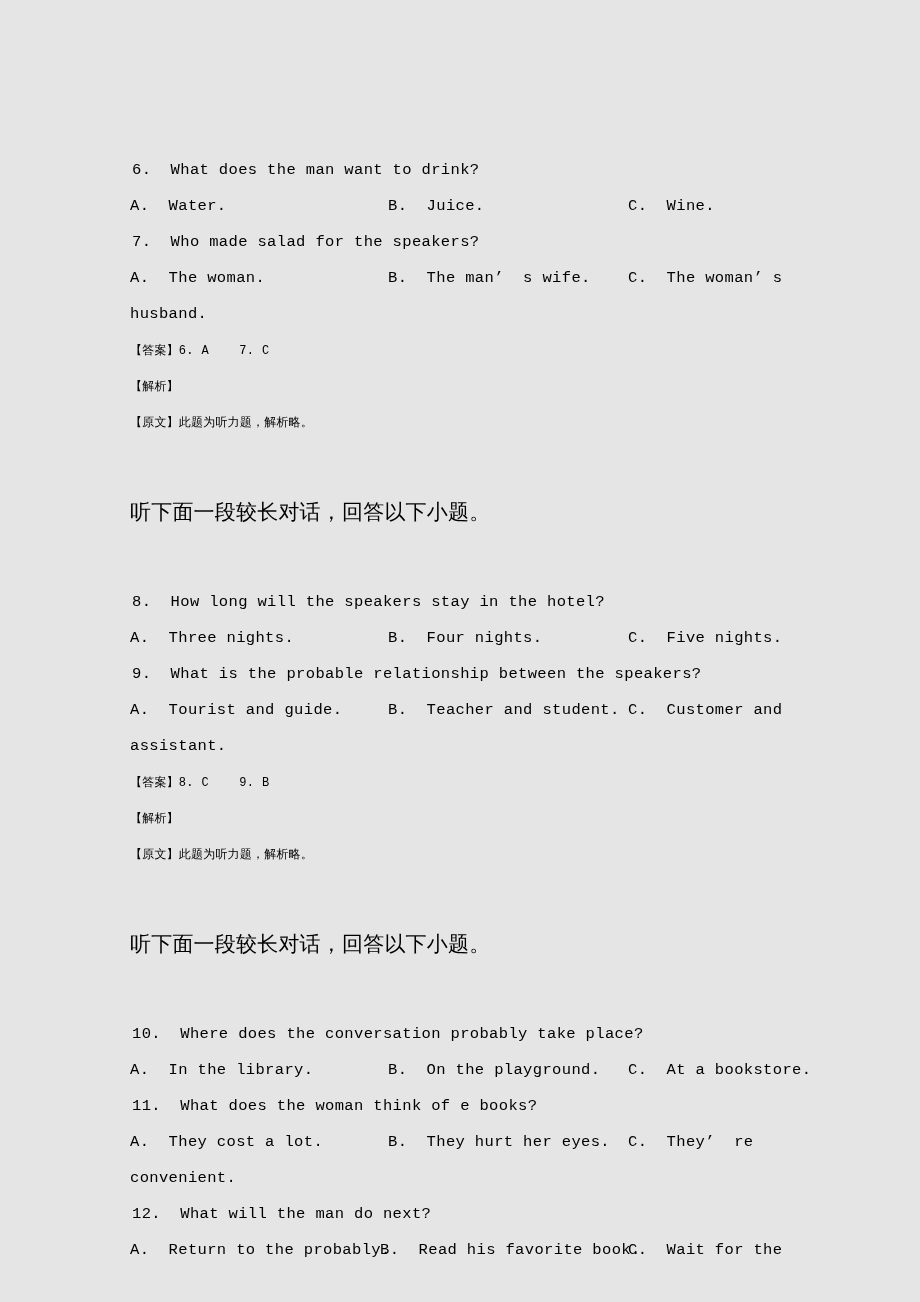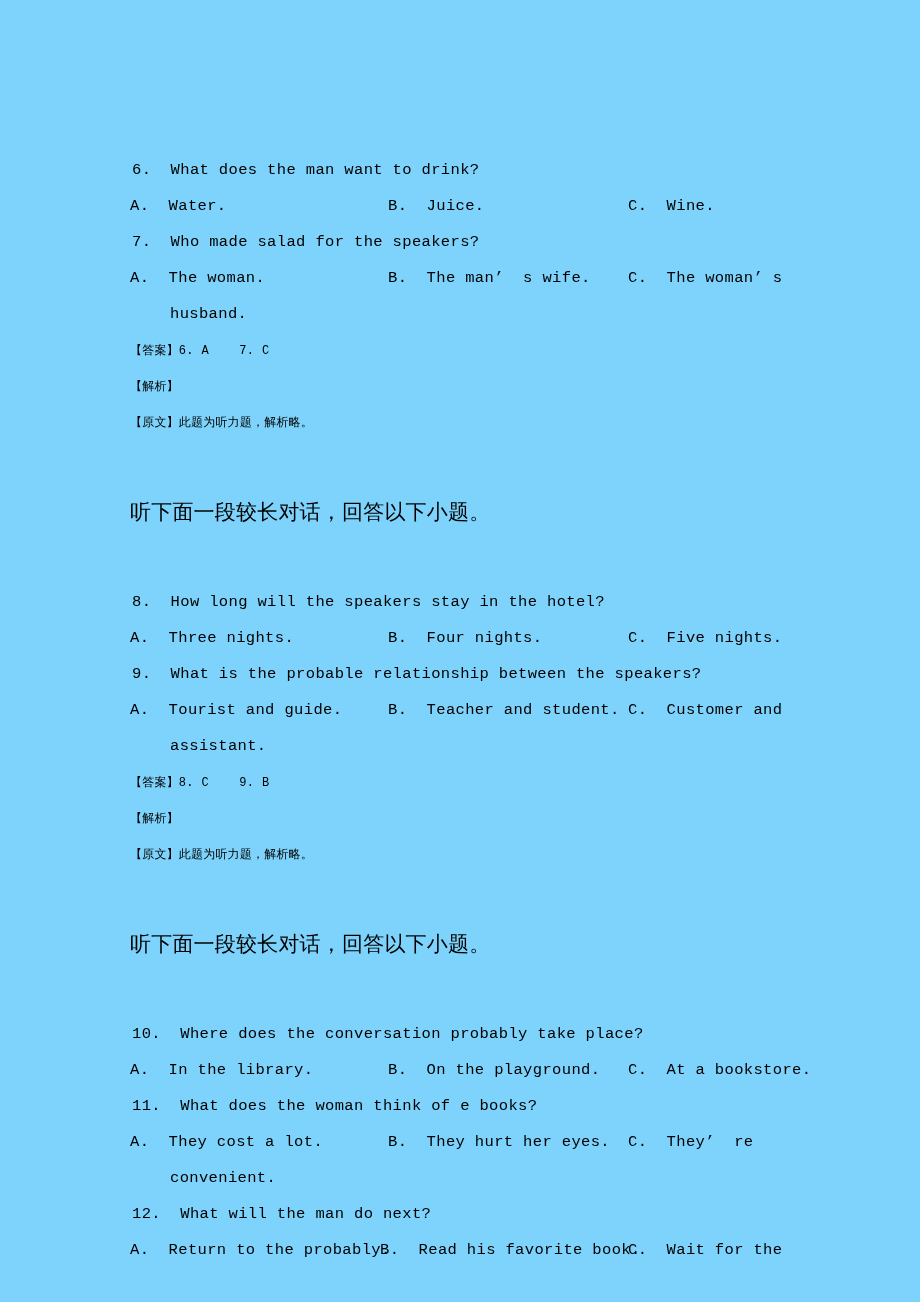--- a/index.html
+++ b/index.html
@@ -15,21 +15,21 @@
     overflow: hidden;
     font-family: "Liberation Mono", "DejaVu Sans Mono", monospace;
     color: #000000;
     -webkit-font-smoothing: antialiased;
   }
   .page {
     position: absolute;
     left: 0; top: 0;
     width: 920px;
     height: 1302px;
-    background: #7dd3fc;
+    background: #e5e5e5;
   }
   .content {
     position: absolute;
     left: 130px;
     top: 152px;
     width: 790px;
   }
   
   .line {
     height: 36px;
@@ -73,21 +73,20 @@
   .opt-row.tight .opt.col-b { left: 250px; }
   .opt-row.tight .opt.col-c { left: 498px; }
   
   .cont-line {
     height: 36px;
     line-height: 36px;
     font-size: 15.5px;
     letter-spacing: 0.35px;
     white-space: pre;
     padding-left: 0px;
-    margin-left: 40px;
   }
   
   .cn-line {
     height: 36px;
     line-height: 36px;
     font-size: 12px;
     white-space: pre;
     font-family: "DejaVu Serif", "Liberation Serif", serif;
     letter-spacing: 0.2px;
   }

